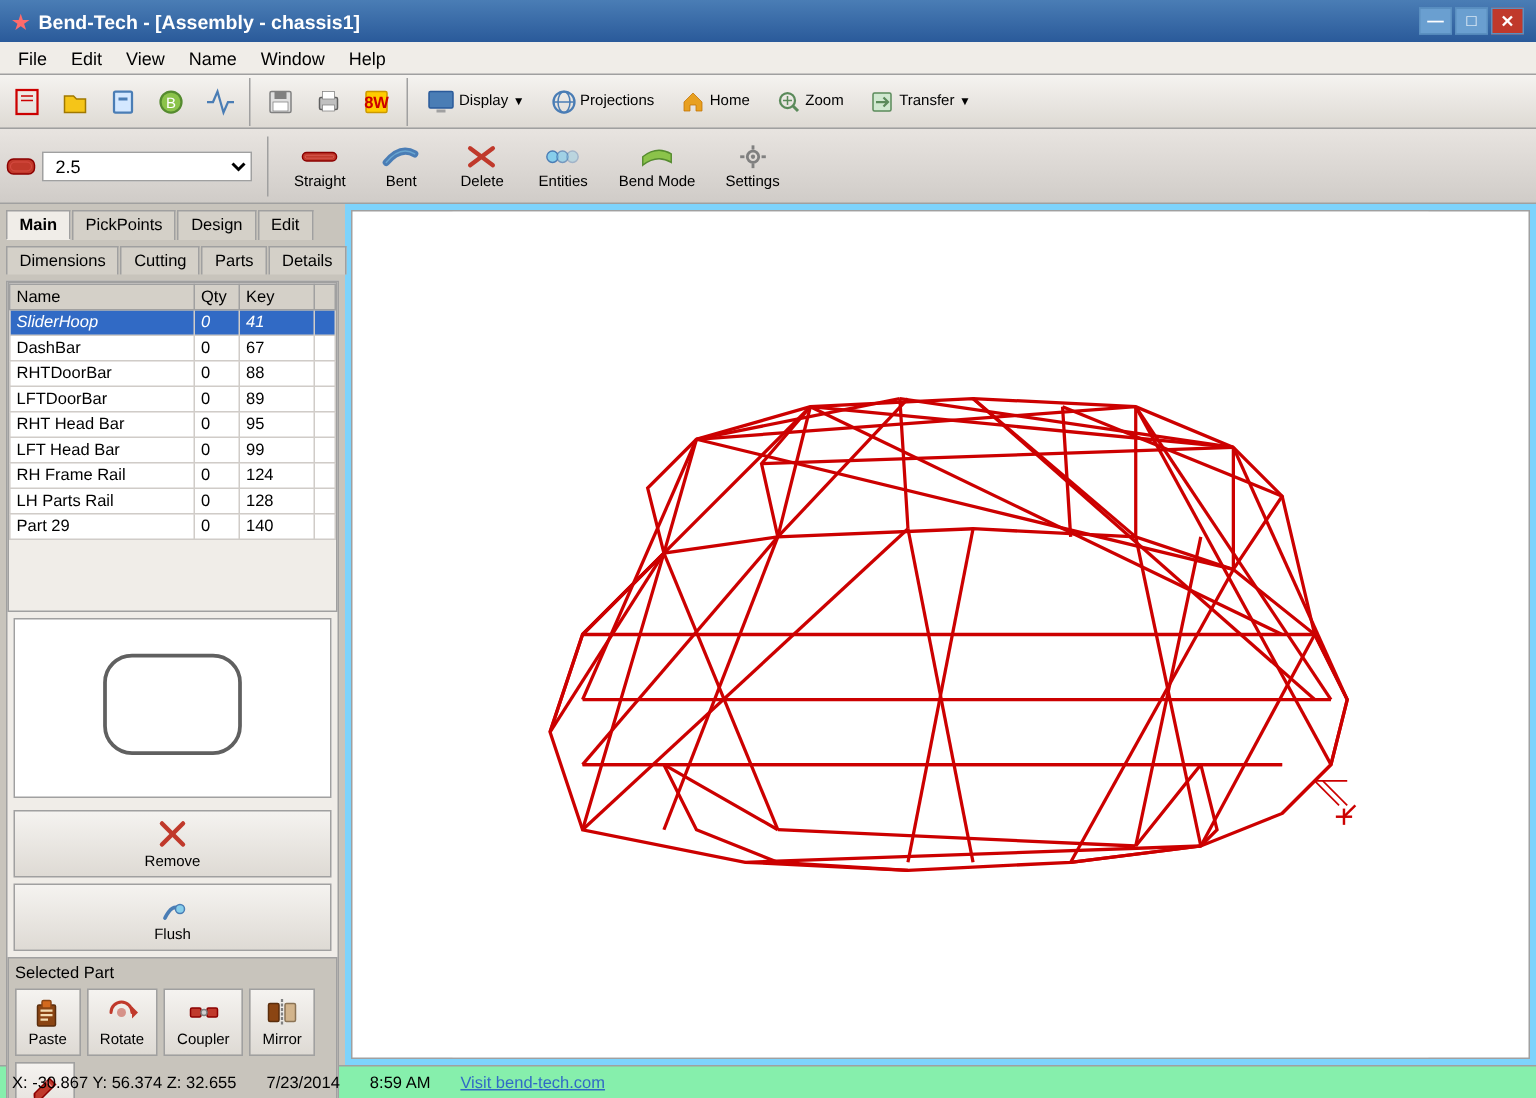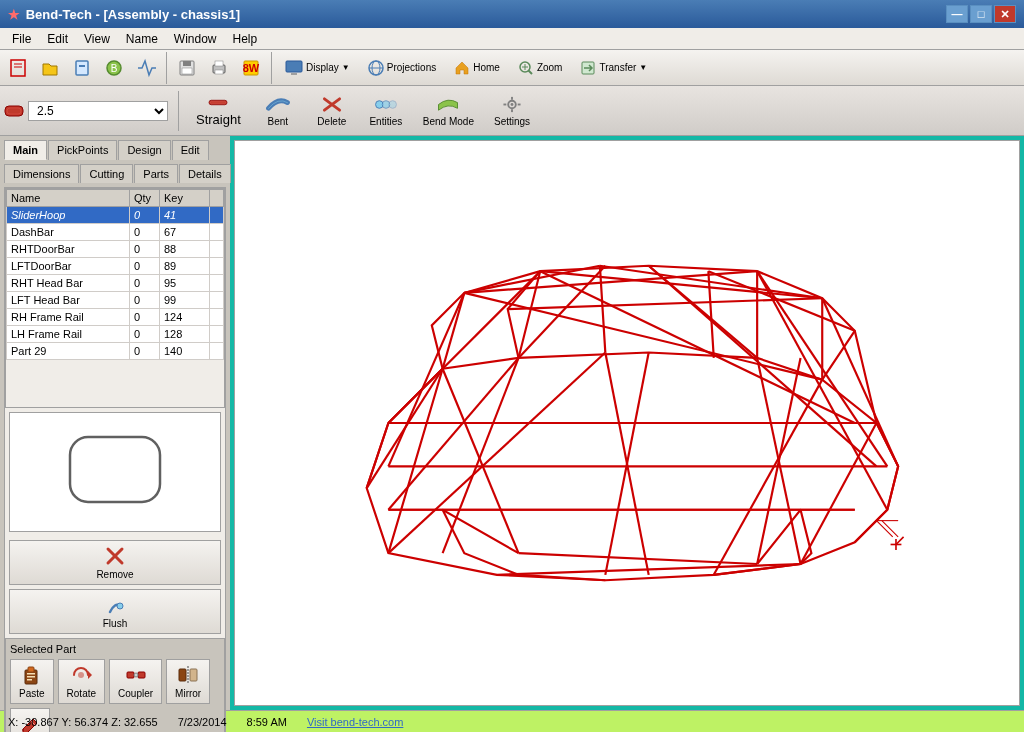--- a/index.html
+++ b/index.html
@@ -76,21 +76,21 @@
       border: 1px solid #a0a0a0;
       background: white;
       font-size: 12px;
       padding: 0 4px;
     }
 
     
     .main-content {
       display: flex;
       height: calc(100vh - 28px - 22px - 44px - 42px - 22px);
-      background: #14b8a6;
+      background: #7dd3fc;
     }
 
     
     .left-panel {
       width: 230px;
       background: #c8c4bc;
       display: flex;
       flex-direction: column;
       padding: 4px;
       gap: 4px;
@@ -192,21 +192,21 @@
       flex: 1;
       background: white;
       position: relative;
       border: 1px solid #a0a0a0;
       margin: 4px;
       overflow: hidden;
     }
 
     
     .status-bar {
-      background: #bef264;
+      background: #86efac;
       border-top: 1px solid #a0a0a0;
       height: 22px;
       display: flex;
       align-items: center;
       padding: 0 8px;
       font-size: 11px;
       gap: 20px;
     }
     .status-link { color: #316ac5; text-decoration: underline; cursor: pointer; }
 
@@ -364,21 +364,21 @@
       </select>
     </div>
   </div>
   <div style="width:1px; height:40px; background:#a0a0a0; margin:0 4px;"></div>
 
   <div class="toolbar-btn">
     <svg width="28" height="20" viewBox="0 0 28 20">
       <rect x="2" y="7" width="24" height="6" rx="3" fill="#c0392b" stroke="#8b0000" stroke-width="1"></rect>
       <rect x="4" y="9" width="20" height="2" rx="1" fill="none" stroke="#ff8888" stroke-width="0.5" opacity="0.5"></rect>
     </svg>
-    <span style="font-size:13px;">Straight</span>
+    <span style="font-size:10px;">Straight</span>
   </div>
   <div class="toolbar-btn">
     <svg width="28" height="20" viewBox="0 0 28 20">
       <path d="M4 14 Q14 2 24 8" stroke="#4a7db5" stroke-width="5" fill="none" stroke-linecap="round"></path>
       <path d="M4 14 Q14 2 24 8" stroke="#87ceeb" stroke-width="1" fill="none" stroke-linecap="round" opacity="0.5"></path>
     </svg>
     <span style="font-size:10px;">Bent</span>
   </div>
   <div class="toolbar-btn">
     <svg width="24" height="20" viewBox="0 0 24 20">
@@ -480,21 +480,21 @@
               <td>99</td>
               <td></td>
             </tr>
             <tr>
               <td>RH Frame Rail</td>
               <td>0</td>
               <td>124</td>
               <td></td>
             </tr>
             <tr>
-              <td>LH Frame Rail</td>
+              <td>LH Parts Rail</td>
               <td>0</td>
               <td>128</td>
               <td></td>
             </tr>
             <tr>
               <td>Part 29</td>
               <td>0</td>
               <td>140</td>
               <td></td>
             </tr>

